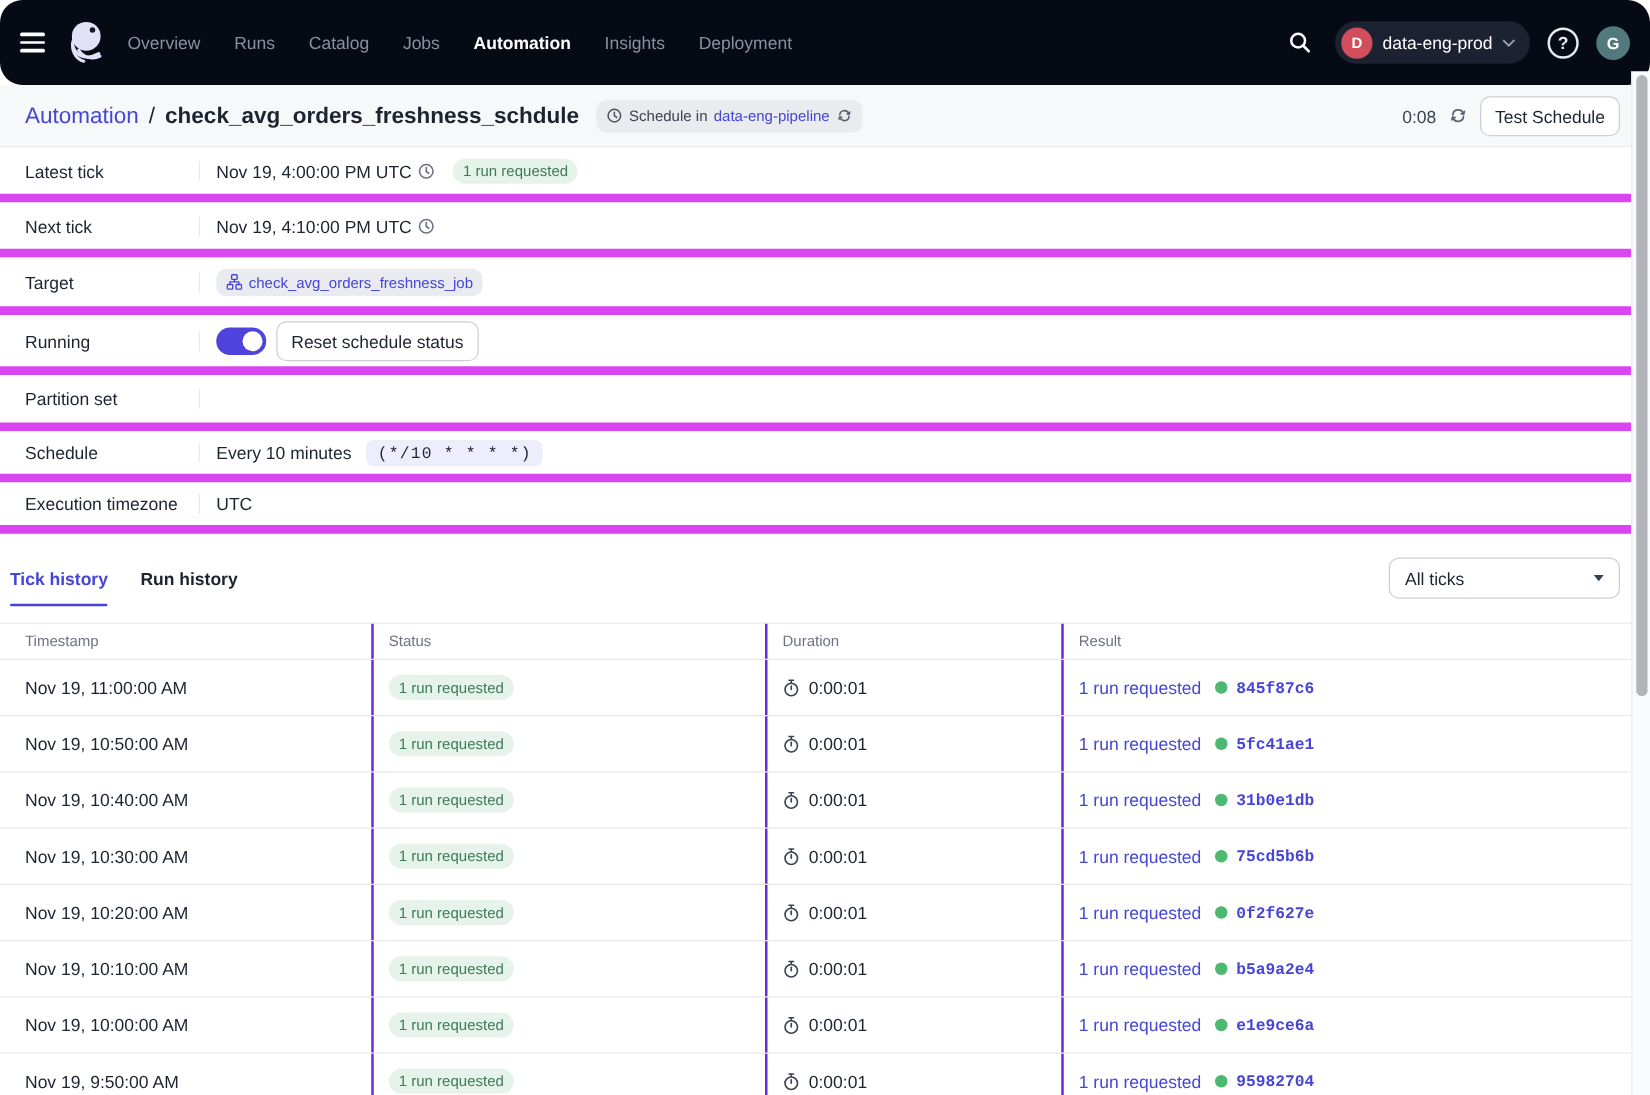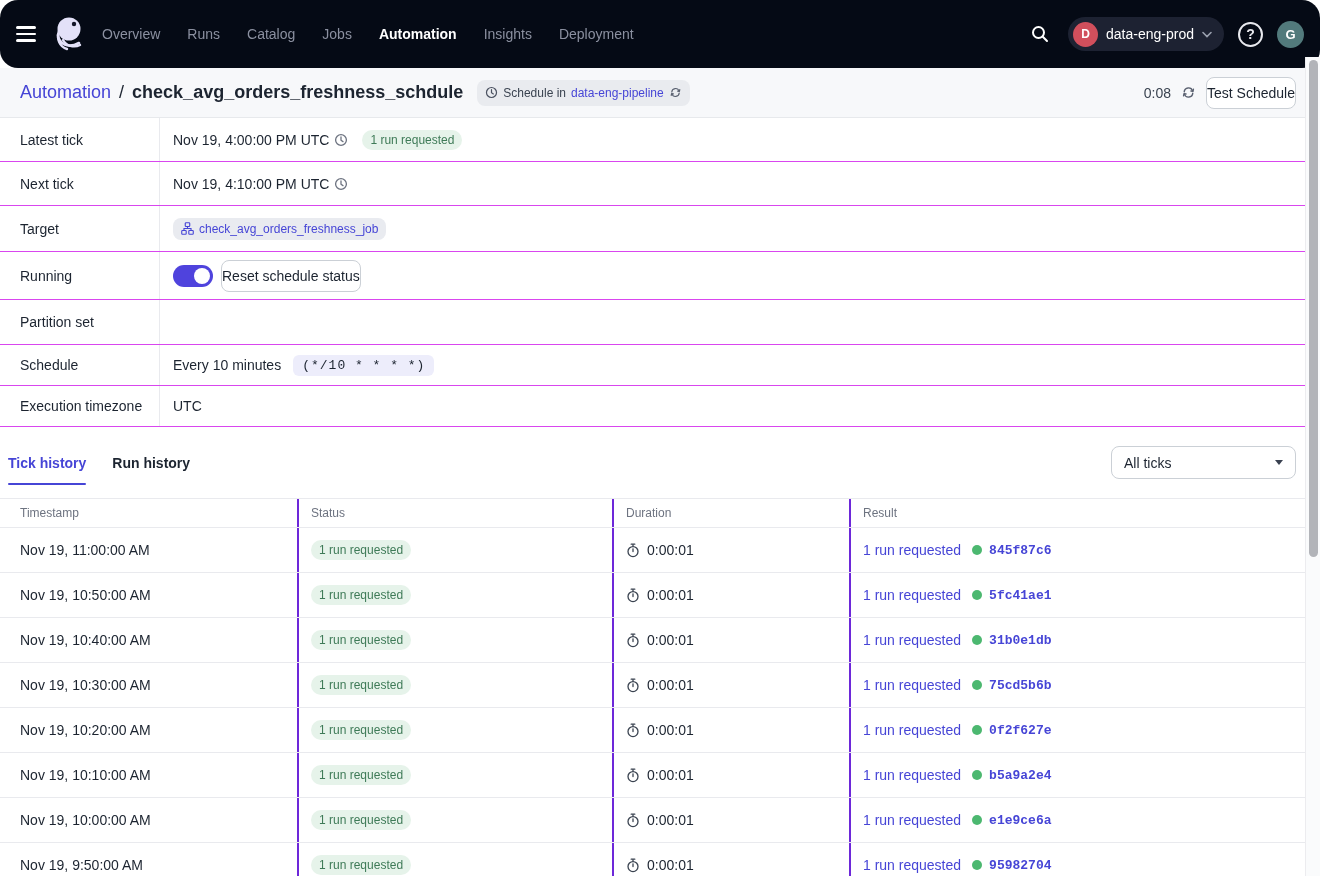--- a/index.html
+++ b/index.html
@@ -24,24 +24,24 @@
 
   
   .crumbbar { height:50px; background:#f7f8fa; border-bottom:1px solid #e7e9ec; display:flex; align-items:center; padding:0 24px 0 20px; }
   .crumb-link { color:#4645d6; font-size:18px; cursor:pointer; }
   .crumb-sep { font-size:18px; color:#1c2430; margin:0 8px; }
   .crumb-title { font-size:18px; font-weight:600; color:#1c2430; }
   .sched-badge { margin-left:14px; background:#e9ebef; border-radius:8px; height:26px; display:flex; align-items:center; gap:5px; padding:0 8px; font-size:12px; color:#3a4350; }
   .sched-badge .repo-link { color:#4645d6; cursor:pointer; }
   .crumb-right { margin-left:auto; display:flex; align-items:center; gap:10px; }
   .countdown { font-size:14px; color:#3a4350; }
-  .btn { background:#fff; border:1px solid #cbd0d6; border-radius:8px; height:32px; padding:0 0; font-size:14px; color:#1c2430; font-family:"Liberation Sans",sans-serif; display:flex; align-items:center; cursor:pointer; }
-
-  
-  .meta-row { display:flex; border-bottom:1px solid #d946ef; background:#fff; }
+  .btn { background:#fff; border:1px solid #cbd0d6; border-radius:8px; height:32px; padding:0 11px; font-size:14px; color:#1c2430; font-family:"Liberation Sans",sans-serif; display:flex; align-items:center; cursor:pointer; }
+
+  
+  .meta-row { display:flex; border-bottom:7px solid #d946ef; background:#fff;align-items:center; }
   .meta-label { width:160px; flex:none; border-right:1px solid #e9eaee; display:flex; align-items:center; padding-left:20px; font-size:14px; color:#1c2430; }
   .meta-value { flex:1; display:flex; align-items:center; padding-left:13px; gap:8px; font-size:14px; color:#1c2430; }
   .pill-green { background:#e6f3ea; color:#3e7a57; font-size:12px; border-radius:10px; padding:3px 8px; white-space:nowrap; }
   .chip-gray { background:#e9ebf0; border-radius:8px; padding:4px 8px; display:flex; align-items:center; gap:5px; cursor:pointer; }
   .chip-gray .chip-text { color:#4645d6; font-size:12px; }
   .toggle { width:40px; height:22px; border-radius:11px; background:#4f43dd; position:relative; cursor:pointer; flex:none; }
   .toggle::after { content:''; position:absolute; top:3px; right:3px; width:16px; height:16px; border-radius:50%; background:#fff; }
   .code-chip { background:#ededfb; border-radius:6px; padding:3px 9px; font-family:"Liberation Mono", monospace; font-size:13px; color:#1c2430; margin-left:4px; letter-spacing:1px; }
 
   

